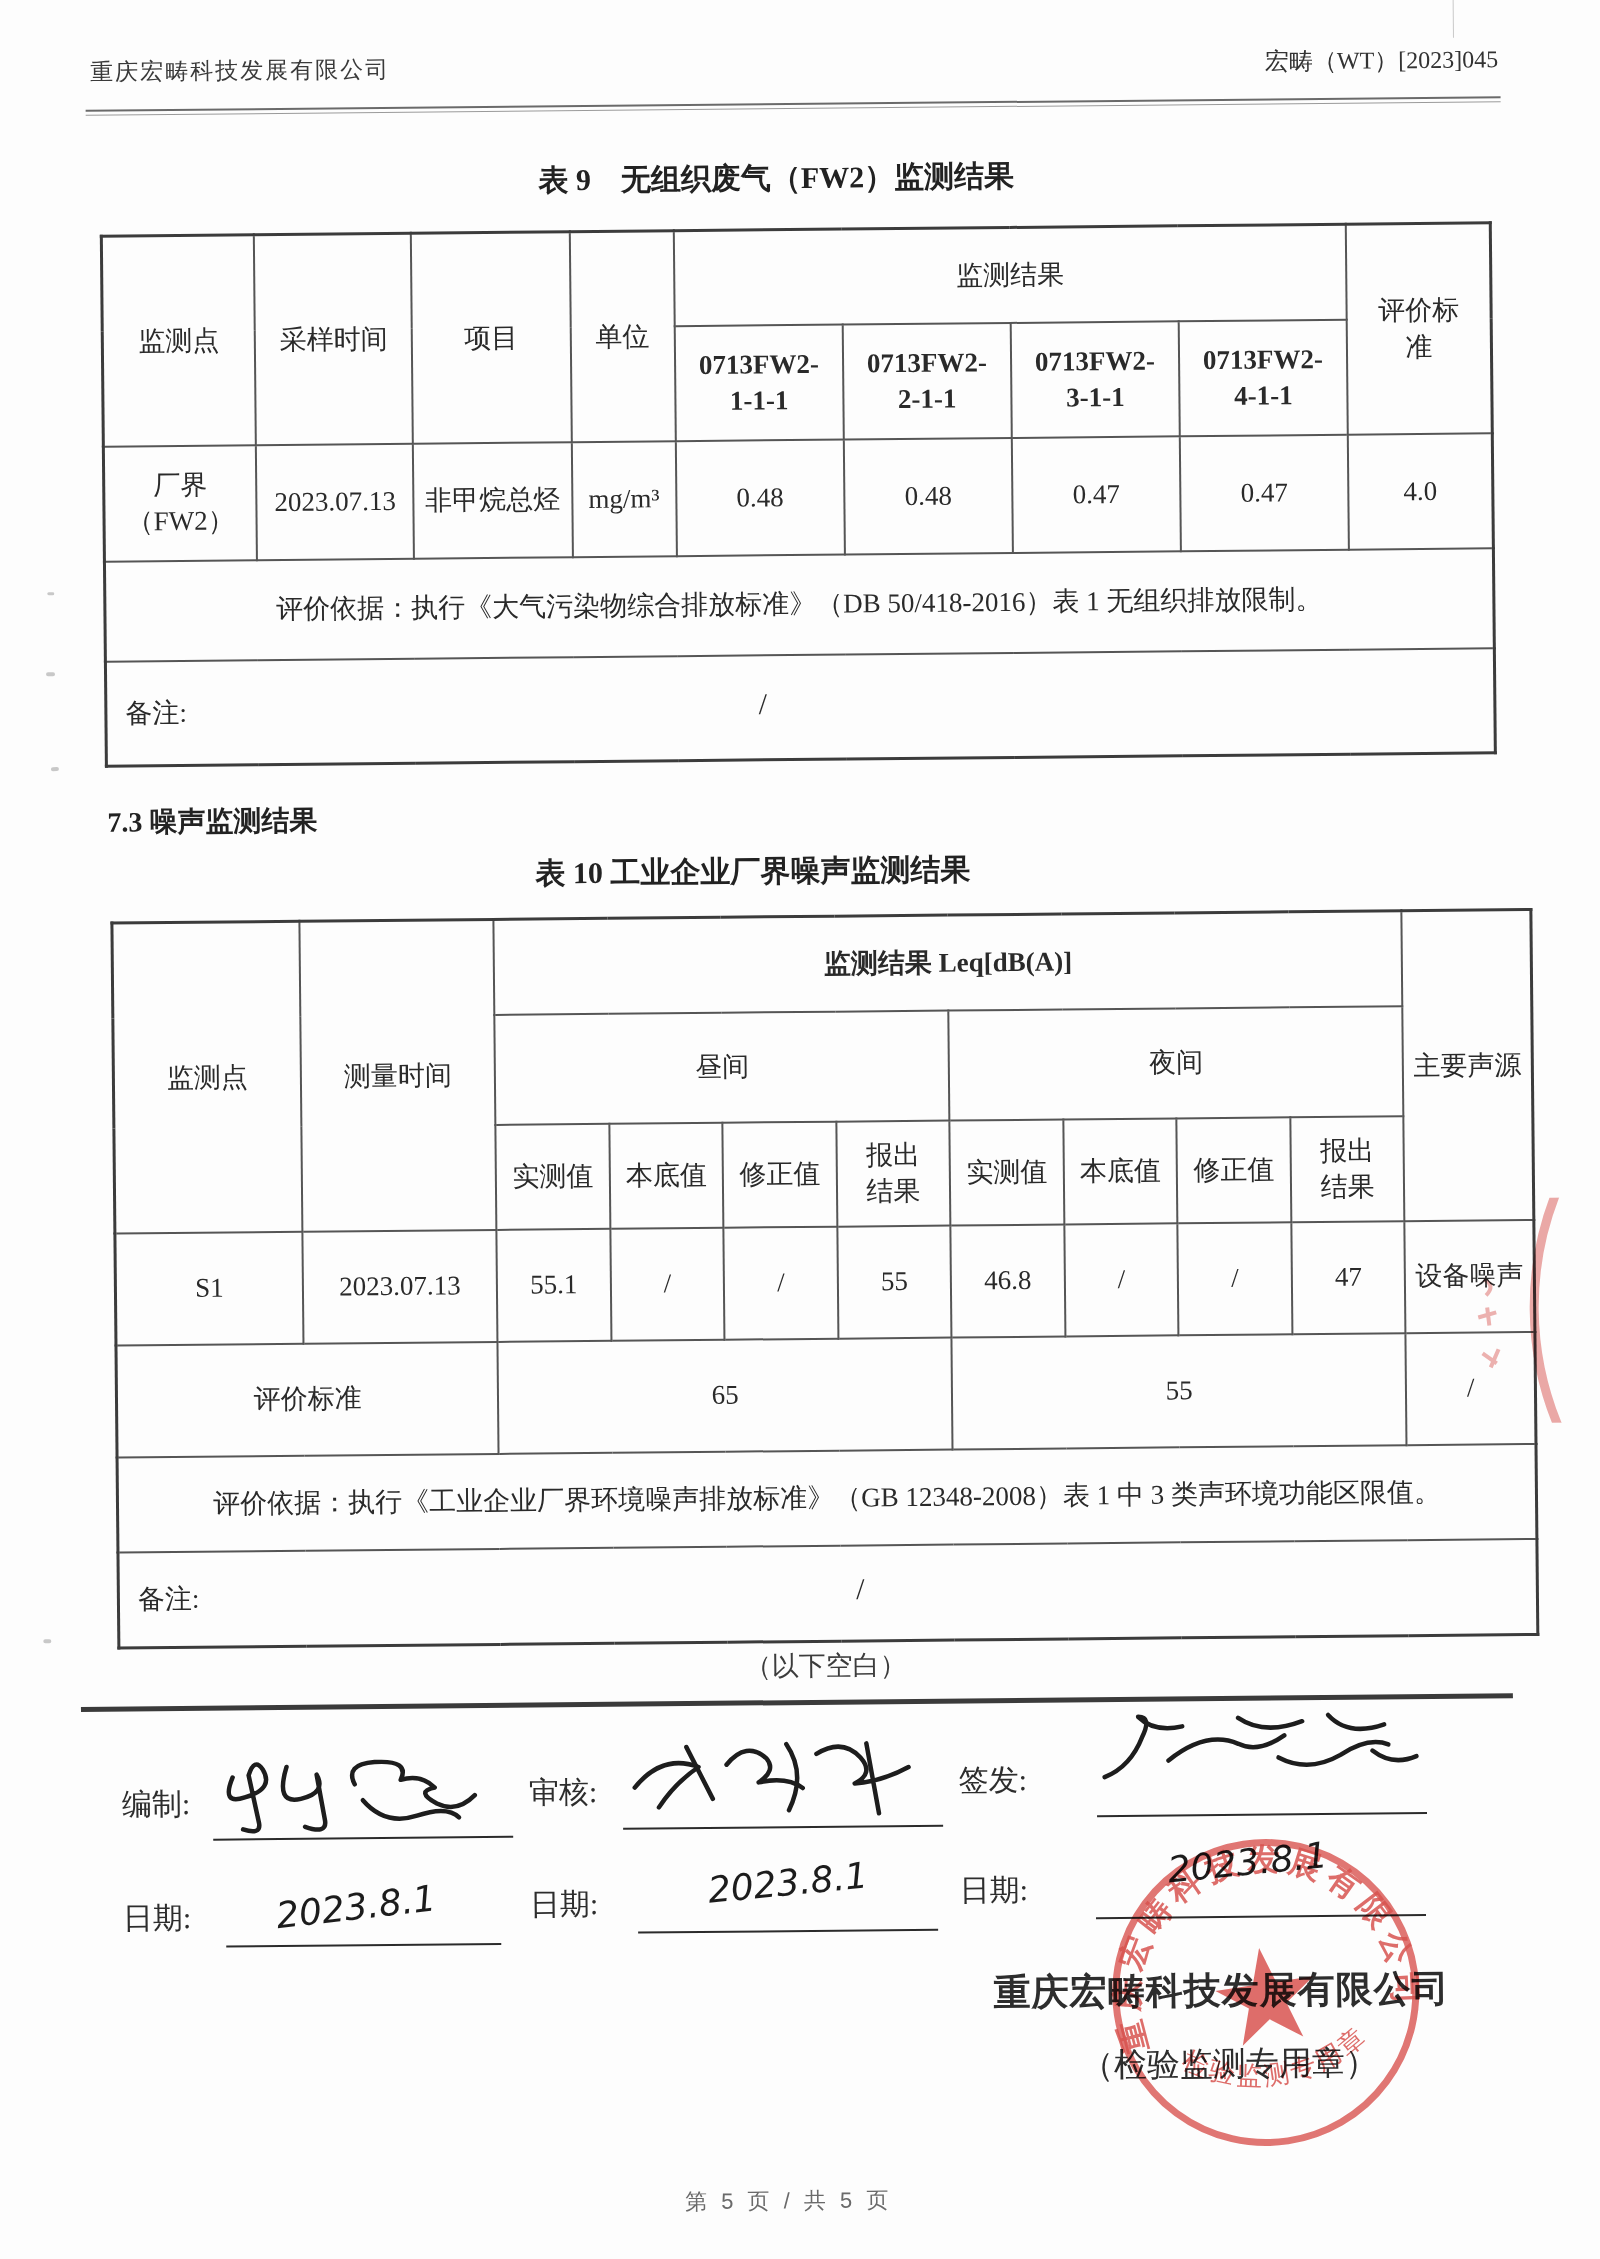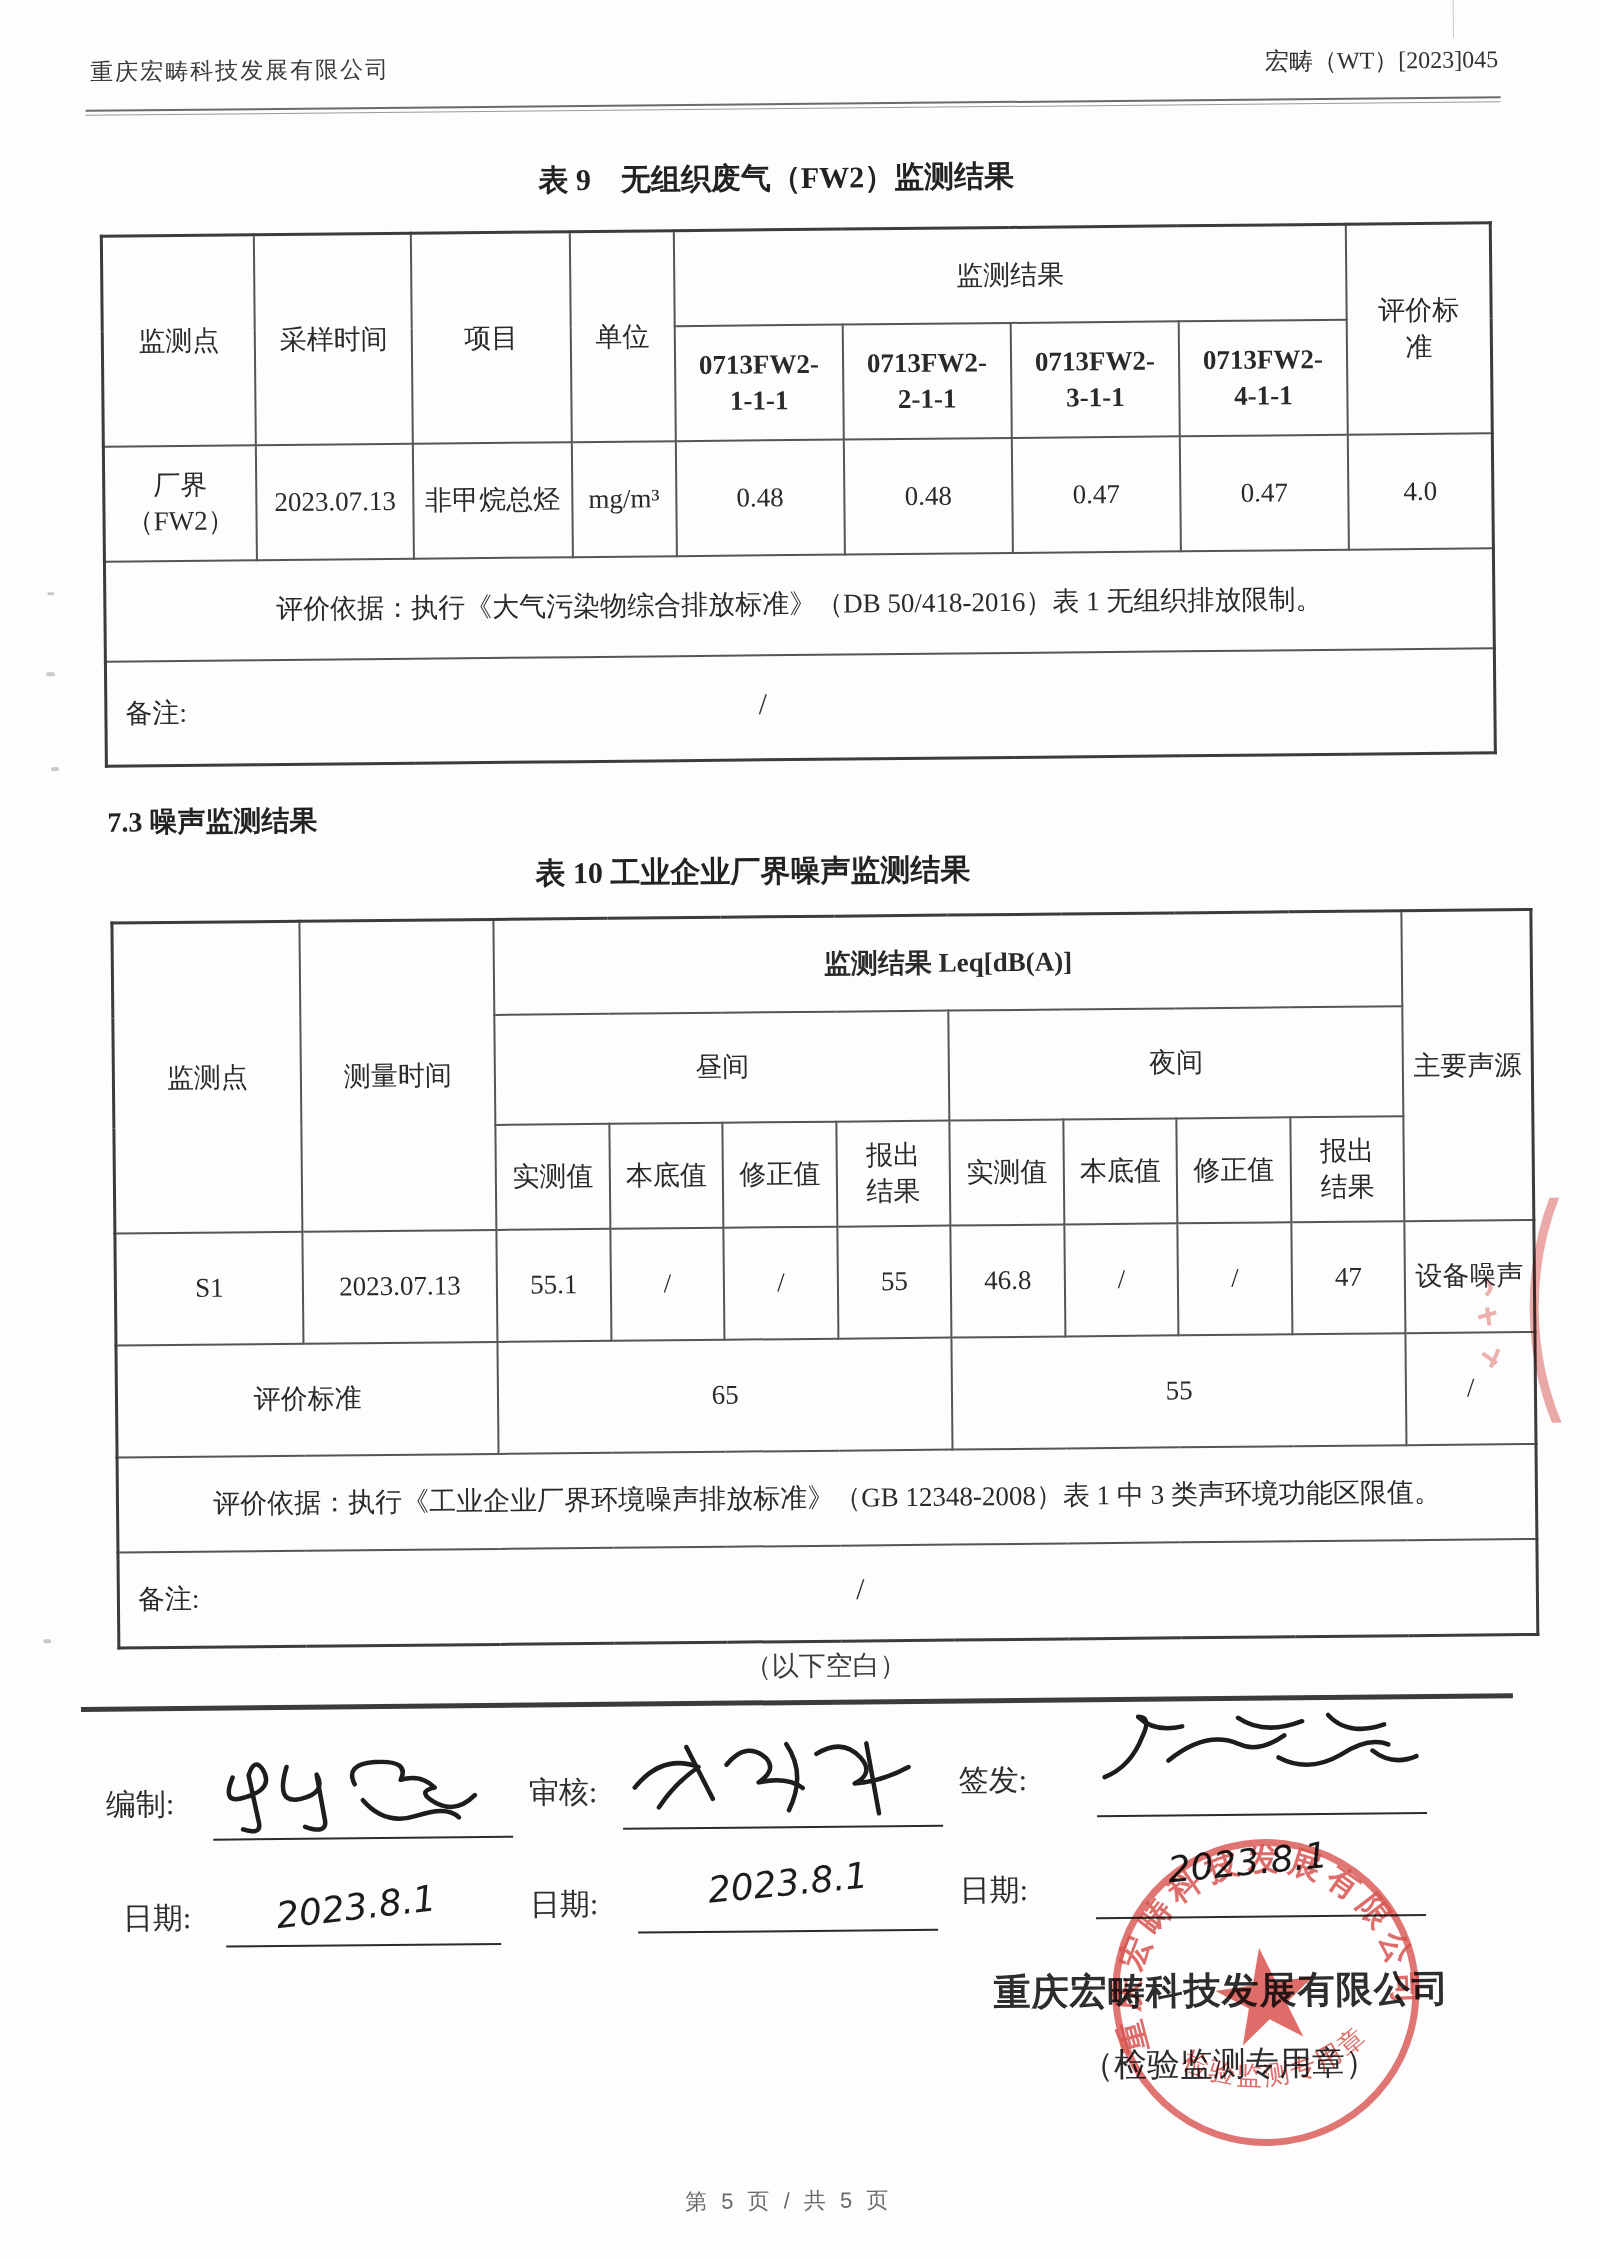--- a/index.html
+++ b/index.html
@@ -205,21 +205,21 @@
         <span class="note-label" data-bind="table10.note_label">备注:</span>
         <span class="note-slash" data-bind="table10.note_value">/</span>
       </td>
     </tr>
   </tbody>
     </table>
 
   <div class="below-blank" data-bind="below_blank">（以下空白）</div>
   <div class="sig-divider"></div>
 
-  <span class="sig-label" style="left:99px;top:1778px;" data-bind="signatures.prepared_label">编制:</span>
+  <span class="sig-label" style="left:115px;top:1778px;" data-bind="signatures.prepared_label">编制:</span>
   <svg class="sig-svg" style="left:198px;top:1738px;" width="300" height="100" viewBox="0 0 300 100">
     <path d="M28 34 Q16 62 40 54 Q70 46 58 26 Q50 14 44 32 L54 80 Q56 92 38 86"></path>
     <path d="M82 24 Q70 62 96 56 Q122 50 112 32 L120 78 Q122 92 100 84"></path>
     <path d="M150 42 Q140 22 170 20 Q206 18 196 38 Q216 32 230 46 Q210 50 232 62 Q252 72 270 54"></path>
     <path d="M158 58 Q180 84 212 74 Q242 64 254 76"></path>
   </svg>
   <div class="sig-line" style="left:206px;top:1833px;width:300px;"></div>
 
   <span class="sig-label" style="left:522px;top:1770px;" data-bind="signatures.reviewed_label">审核:</span>
   <svg class="sig-svg" style="left:608px;top:1722px;" width="320" height="105" viewBox="0 0 320 105">

